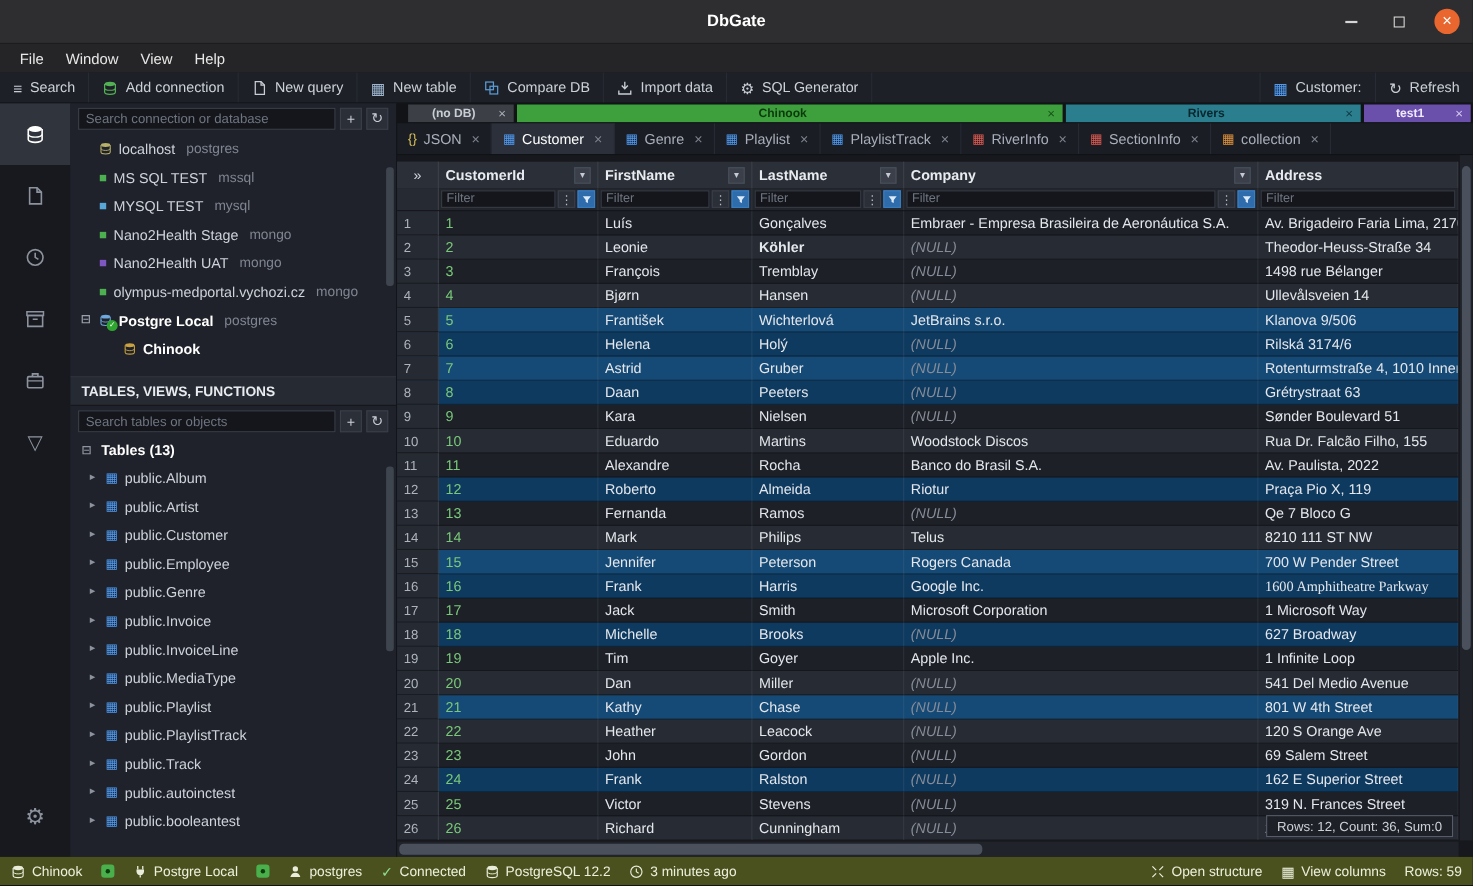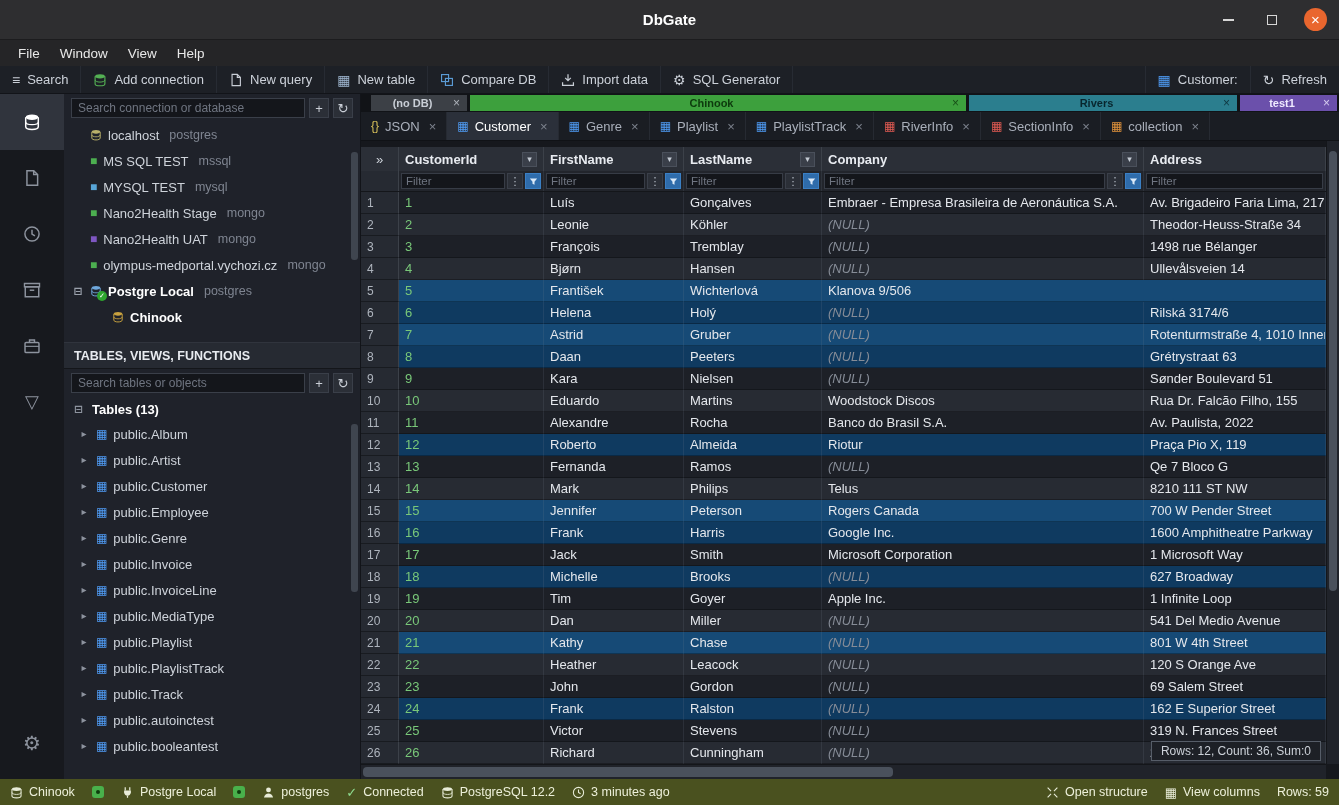--- a/index.html
+++ b/index.html
@@ -599,21 +599,21 @@
                 <div class="cell idv" style="width: 145px;">1</div>
                 <div class="cell" style="width: 140px;">Luís</div>
                 <div class="cell" style="width: 138px;">Gonçalves</div>
                 <div class="cell" style="width: 322px;">Embraer - Empresa Brasileira de Aeronáutica S.A.</div>
                 <div class="cell" style="flex: 1 1 0%;">Av. Brigadeiro Faria Lima, 2170</div>
               </div>
               <div class="grid-row row-b">
                 <div class="gutter-c">2</div>
                 <div class="cell idv" style="width: 145px;">2</div>
                 <div class="cell" style="width: 140px;">Leonie</div>
-                <div class="cell" style="width: 138px;">Köhler</div>
+                <div class="cell" style="width: 138px; font-weight: bold;">Köhler</div>
                 <div class="cell" style="width: 322px;">
                   <span class="nullv">(NULL)</span>
                 </div>
                 <div class="cell" style="flex: 1 1 0%;">Theodor-Heuss-Straße 34</div>
               </div>
               <div class="grid-row row-a">
                 <div class="gutter-c">3</div>
                 <div class="cell idv" style="width: 145px;">3</div>
                 <div class="cell" style="width: 140px;">François</div>
                 <div class="cell" style="width: 138px;">Tremblay</div>
@@ -630,20 +630,21 @@
                 <div class="cell" style="width: 322px;">
                   <span class="nullv">(NULL)</span>
                 </div>
                 <div class="cell" style="flex: 1 1 0%;">Ullevålsveien 14</div>
               </div>
               <div class="grid-row sel-a">
                 <div class="gutter-c">5</div>
                 <div class="cell idv" style="width: 145px;">5</div>
                 <div class="cell" style="width: 140px;">František</div>
                 <div class="cell" style="width: 138px;">Wichterlová</div>
+                <div class="cell" style="width: 322px;">JetBrains s.r.o.</div>
                 <div class="cell" style="flex: 1 1 0%;">Klanova 9/506</div>
               </div>
               <div class="grid-row sel-b">
                 <div class="gutter-c">6</div>
                 <div class="cell idv" style="width: 145px;">6</div>
                 <div class="cell" style="width: 140px;">Helena</div>
                 <div class="cell" style="width: 138px;">Holý</div>
                 <div class="cell" style="width: 322px;">
                   <span class="nullv">(NULL)</span>
                 </div>
@@ -728,21 +729,21 @@
                 <div class="cell" style="width: 138px;">Peterson</div>
                 <div class="cell" style="width: 322px;">Rogers Canada</div>
                 <div class="cell" style="flex: 1 1 0%;">700 W Pender Street</div>
               </div>
               <div class="grid-row sel-b">
                 <div class="gutter-c">16</div>
                 <div class="cell idv" style="width: 145px;">16</div>
                 <div class="cell" style="width: 140px;">Frank</div>
                 <div class="cell" style="width: 138px;">Harris</div>
                 <div class="cell" style="width: 322px;">Google Inc.</div>
-                <div class="cell" style="flex: 1 1 0%;">1600 Amphitheatre Parkway</div>
+                <div class="cell" style="flex: 1 1 0%; font-family: Liberation Serif, serif;">1600 Amphitheatre Parkway</div>
               </div>
               <div class="grid-row row-a">
                 <div class="gutter-c">17</div>
                 <div class="cell idv" style="width: 145px;">17</div>
                 <div class="cell" style="width: 140px;">Jack</div>
                 <div class="cell" style="width: 138px;">Smith</div>
                 <div class="cell" style="width: 322px;">Microsoft Corporation</div>
                 <div class="cell" style="flex: 1 1 0%;">1 Microsoft Way</div>
               </div>
               <div class="grid-row sel-b">

